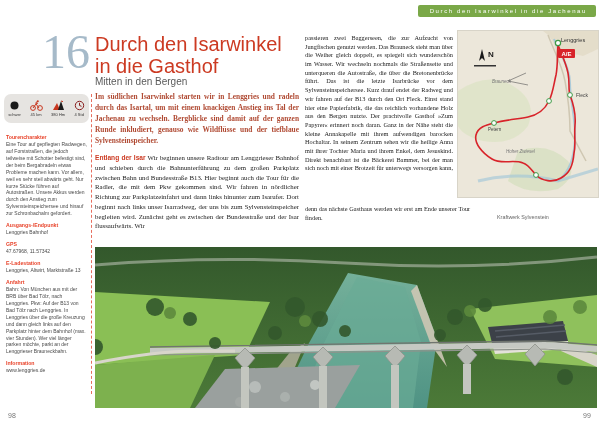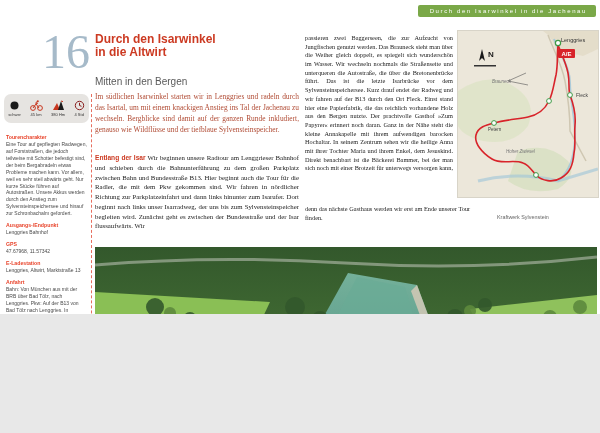--- a/index.html
+++ b/index.html
@@ -1,44 +1,44 @@
 <!DOCTYPE html>
 <html><head>
 <meta charset="utf-8">
 <style>
   html,body{margin:0;padding:0;background:#e8e8e8;}
-  .spread{position:relative;width:600px;height:314px;background:#ffffff;overflow:hidden;
+  .spread{position:relative;width:600px;height:433px;background:#ffffff;overflow:hidden;
           font-family:"Liberation Serif",serif;color:#222;}
   .abs{position:absolute;}
 
   
   .runhead{top:5px;right:4px;background:#7aa848;color:#fff;font-family:"Liberation Sans",sans-serif;
            font-size:6px;letter-spacing:1.6px;padding:3px 9px 3px 12px;border-radius:2px;}
 
   
   .chapnum{left:42px;top:28px;font-size:48px;line-height:1;color:#a6bac9;font-family:"Liberation Serif",serif;}
-  .title{left:95px;top:33px;width:210px;font-family:"Liberation Sans",sans-serif;font-weight:bold;
-         font-size:12px;line-height:1.12;color:#cc3a22;}
+  .title{left:95px;top:33px;width:210px;font-family:"Liberation Sans",sans-serif;font-weight:normal;
+         font-size:20px;line-height:1.12;color:#cc3a22;}
   .subtitle{left:95px;top:76px;font-family:"Liberation Sans",sans-serif;font-size:10px;color:#5a5a5a;}
 
   
   .statsbar{left:4px;top:94px;width:85px;height:29px;background:#e6e4e1;border-radius:7px;
             display:flex;align-items:center;justify-content:space-around;}
   .stat{display:flex;flex-direction:column;align-items:center;gap:1px;}
   .stat .lbl{font-family:"Liberation Sans",sans-serif;font-size:4px;color:#333;}
 
   
   .sidebar{left:6px;top:129px;width:81px;font-family:"Liberation Sans",sans-serif;
            font-size:5px;line-height:1.38;color:#4a4a4a;}
   .sidebar h4{margin:5px 0 0 0;font-size:5.2px;color:#e8432a;font-weight:bold;}
   .sidebar p{margin:0;}
   .sep{left:91px;top:94px;height:300px;width:0;border-left:1px dashed #e0402a;opacity:.75;}
 
   
-  .intro{left:95px;top:91px;width:204px;font-weight:normal;font-size:7.4px;line-height:1.5;
+  .intro{left:95px;top:91px;width:204px;font-weight:bold;font-size:7.4px;line-height:1.5;
          color:#b04a33;text-align:justify;}
   .bodytext{font-size:6.8px;line-height:1.44;text-align:justify;}
   .col-left{left:95px;top:153px;width:204px;}
   .leadin{color:#cc3a22;font-family:"Liberation Sans",sans-serif;font-weight:bold;font-size:6.6px;}
 
   
   .col-right{left:305px;top:34px;width:148px;font-size:6.3px;line-height:1.38;}
   .tail{left:305px;top:205px;width:182px;font-size:6.3px;line-height:1.38;text-align:left;}
   .caption{left:497px;top:214px;font-family:"Liberation Sans",sans-serif;font-size:5.4px;color:#666;}
 
@@ -55,21 +55,21 @@
 </head>
 <body>
 
 <div class="spread">
 
   <div class="abs runhead">Durch den Isarwinkel in die Jachenau</div>
 
   <div class="abs chapnum">16</div>
   <div class="abs title">
     <div>Durch den Isarwinkel</div>
-    <div>in die Altwirt</div>
+    <div>in die Gasthof</div>
   </div>
   <div class="abs subtitle">Mitten in den Bergen</div>
 
   <div class="abs statsbar">
     <div class="stat">
       <svg width="11" height="11" viewBox="0 0 11 11">
           <circle cx="5.5" cy="5.5" r="4" fill="#1a1a1a"></circle>
         </svg>
       <span class="lbl">schwer</span>
     </div>

